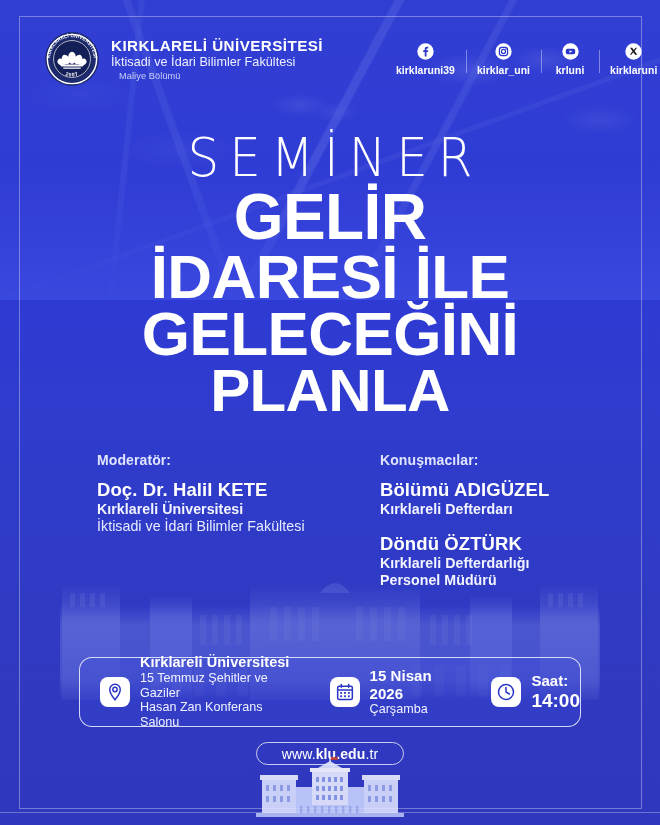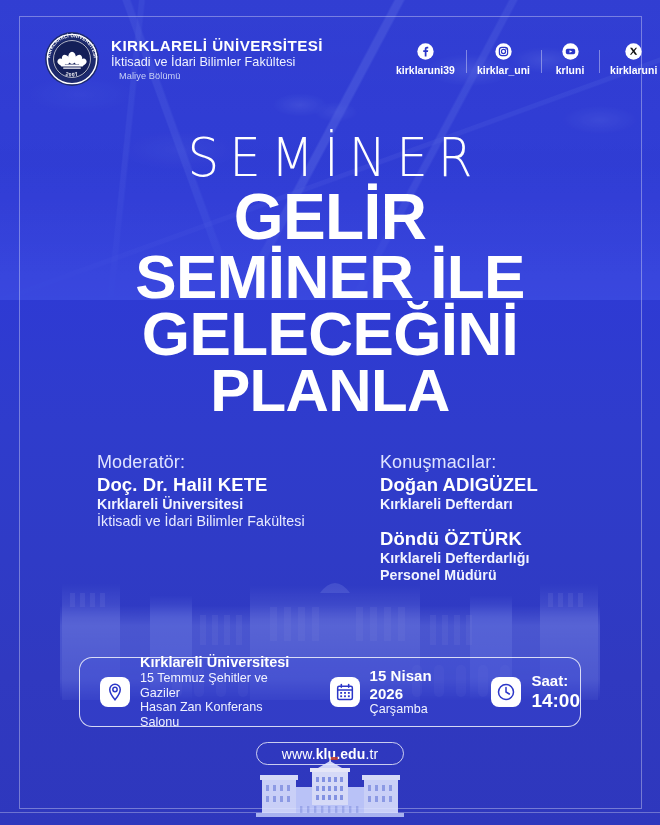--- a/index.html
+++ b/index.html
@@ -122,22 +122,22 @@
   .headline .l2 { font-size:62px; }
   .headline .l3 { font-size:62px; }
   .headline .l4 { font-size:60px; }
 
   
   .people { position:absolute; top:452px; left:0; width:660px; height:135px; }
   .col { position:absolute; color:#ffffff; }
   .col-mod { left:97px; top:0; }
   .col-spk { left:380px; top:0; }
   .role {
-    font-size:18px; font-weight:400; color:#dfe4ff; letter-spacing:.1px;
-    margin-bottom:1px;
+    font-size:14px; font-weight:700; color:#dfe4ff; letter-spacing:.1px;
+    margin-bottom:11px;
   }
   .pname {
     font-size:18.5px; font-weight:bold; color:#ffffff; letter-spacing:.1px; line-height:1.18;
   }
   .paff {
     font-size:14.2px; font-weight:bold; color:#f2f4ff; line-height:1.22; letter-spacing:.05px;
   }
   .paff.thin { font-weight:400; color:#e8ebff; }
   .spk-gap { height:15px; }
 
@@ -340,39 +340,39 @@
         <span class="hnd">kirklaruni</span>
       </div>
 
     </div>
   </div>
 
   <div class="seminer">SEMİNER</div>
 
   <div class="headline">
     <span class="l l1">GELİR</span>
-    <span class="l l2">SEMİNER İLE</span>
+    <span class="l l2">İDARESİ İLE</span>
     <span class="l l3">GELECEĞİNİ</span>
     <span class="l l4">PLANLA</span>
   </div>
 
   <div class="people">
 
     <div class="col col-mod">
       <div class="role">Moderatör:</div>
       <div class="pname">Doç. Dr. Halil KETE</div>
       <div class="paff">Kırklareli Üniversitesi</div>
       <div class="paff thin">İktisadi ve İdari Bilimler Fakültesi</div>
     </div>
 
     <div class="col col-spk">
       <div class="role">Konuşmacılar:</div>
 
       <div>
-        <div class="pname">Doğan ADIGÜZEL</div>
+        <div class="pname">Bölümü ADIGÜZEL</div>
         <div class="paff">Kırklareli Defterdarı</div>
       </div>
 
       <div class="spk-gap"></div>
 
       <div>
         <div class="pname">Döndü ÖZTÜRK</div>
         <div class="paff">Kırklareli Defterdarlığı</div>
         <div class="paff">Personel Müdürü</div>
       </div>

